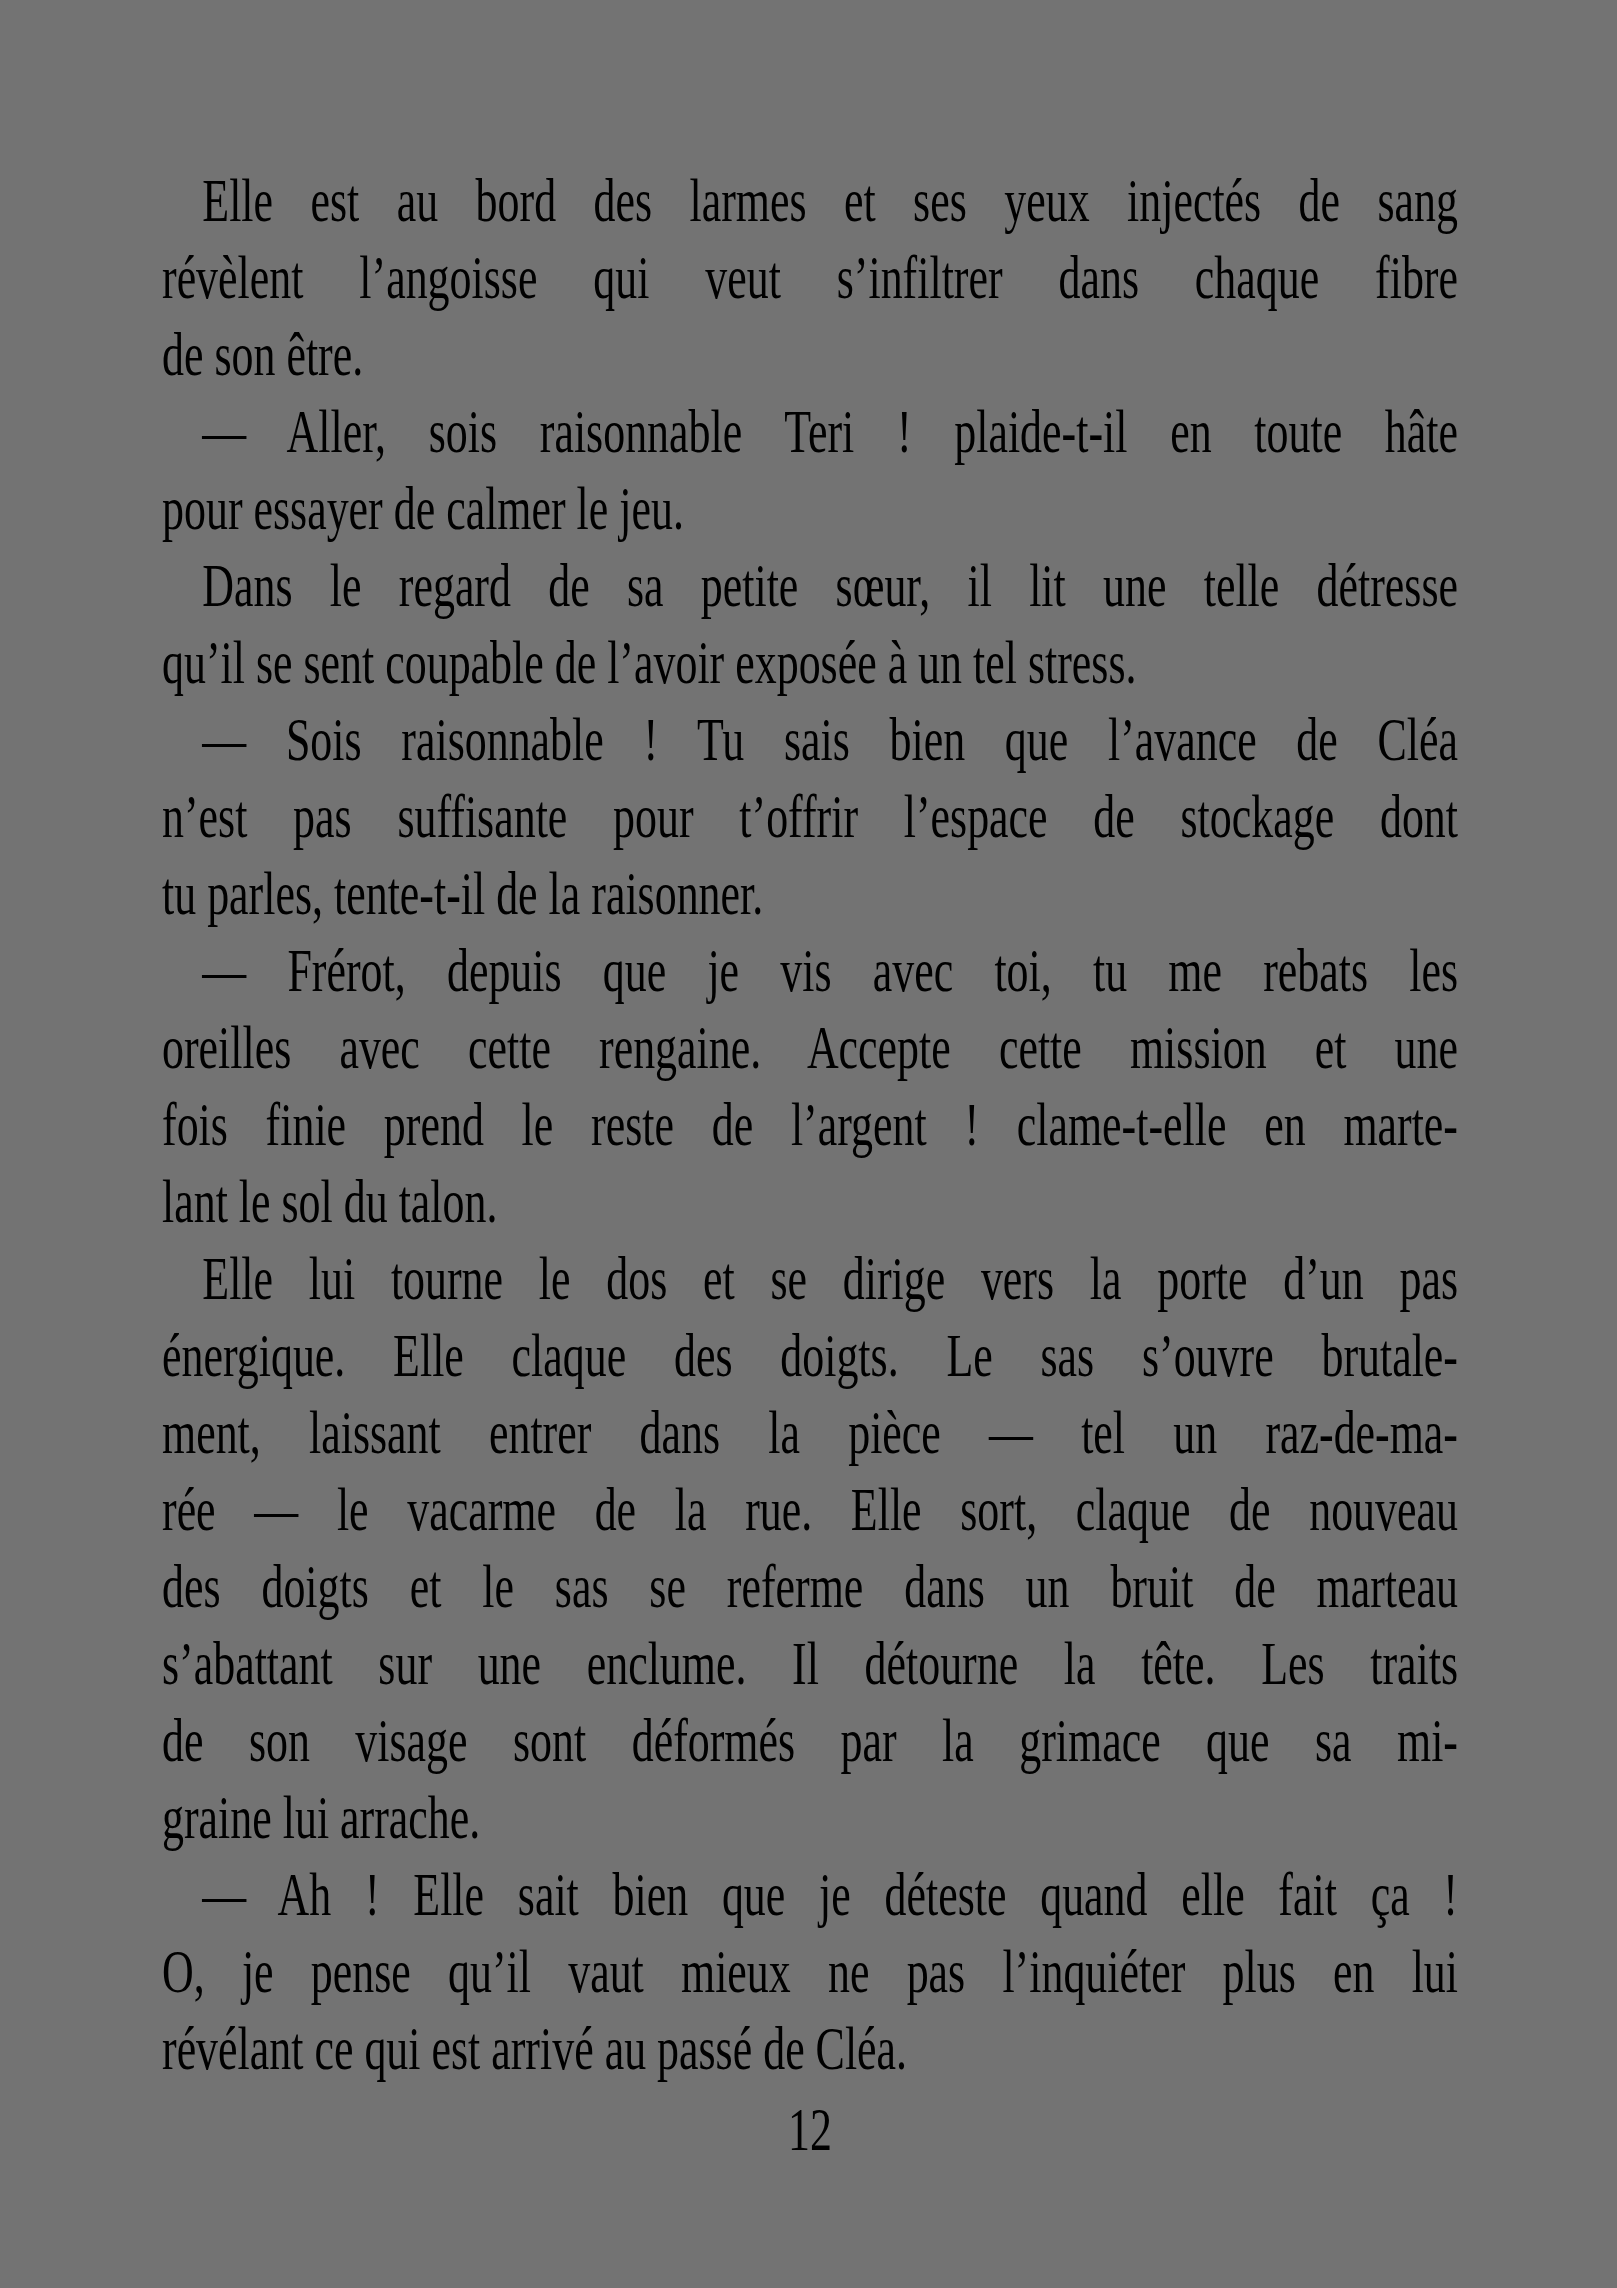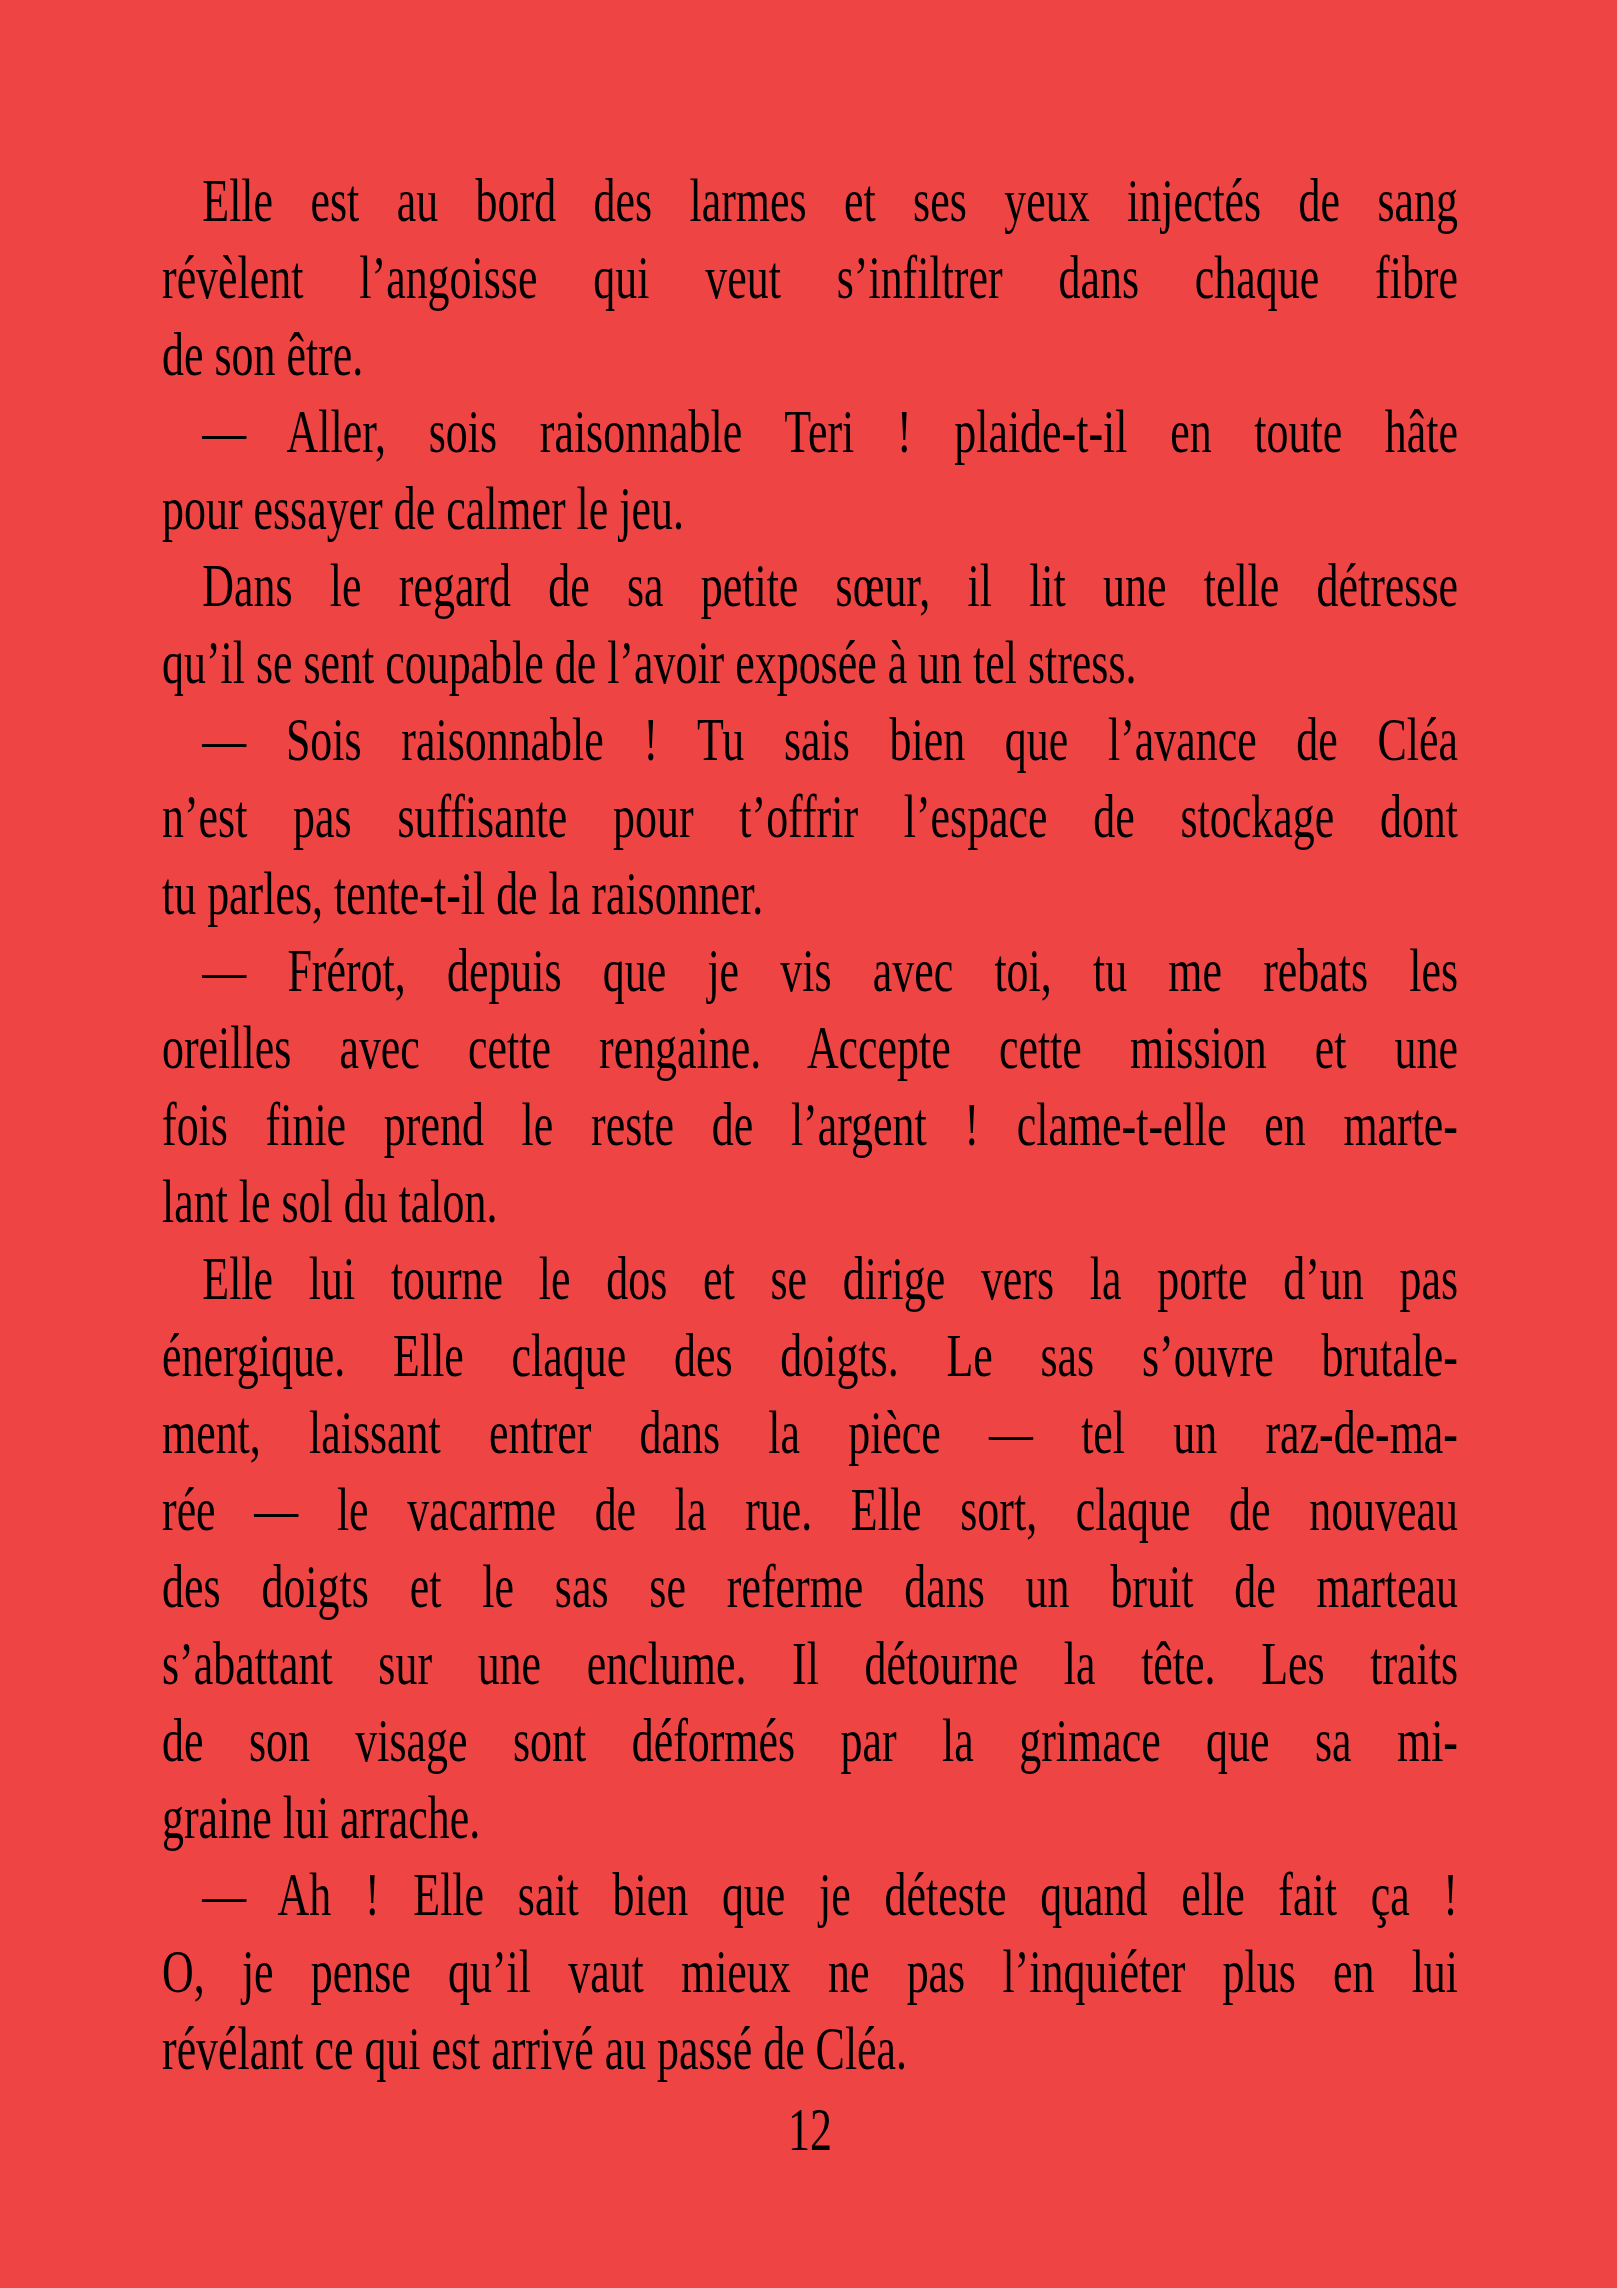--- a/index.html
+++ b/index.html
@@ -13,21 +13,21 @@
     color: #000000;
     font-family: "Liberation Serif", serif;
     overflow: hidden;
     position: relative;
   }
   .page {
     position: absolute;
     left: 0; top: 0;
     width: 1618px;
     height: 2289px;
-    background: #ef4444;
+    background: #737373;
   }
   
   .text-col {
     position: absolute;
     left: 162px;
     top: 162px;
     width: 1800px;
     transform: scaleX(0.72);
     transform-origin: 0 0;
     font-size: 61px;

